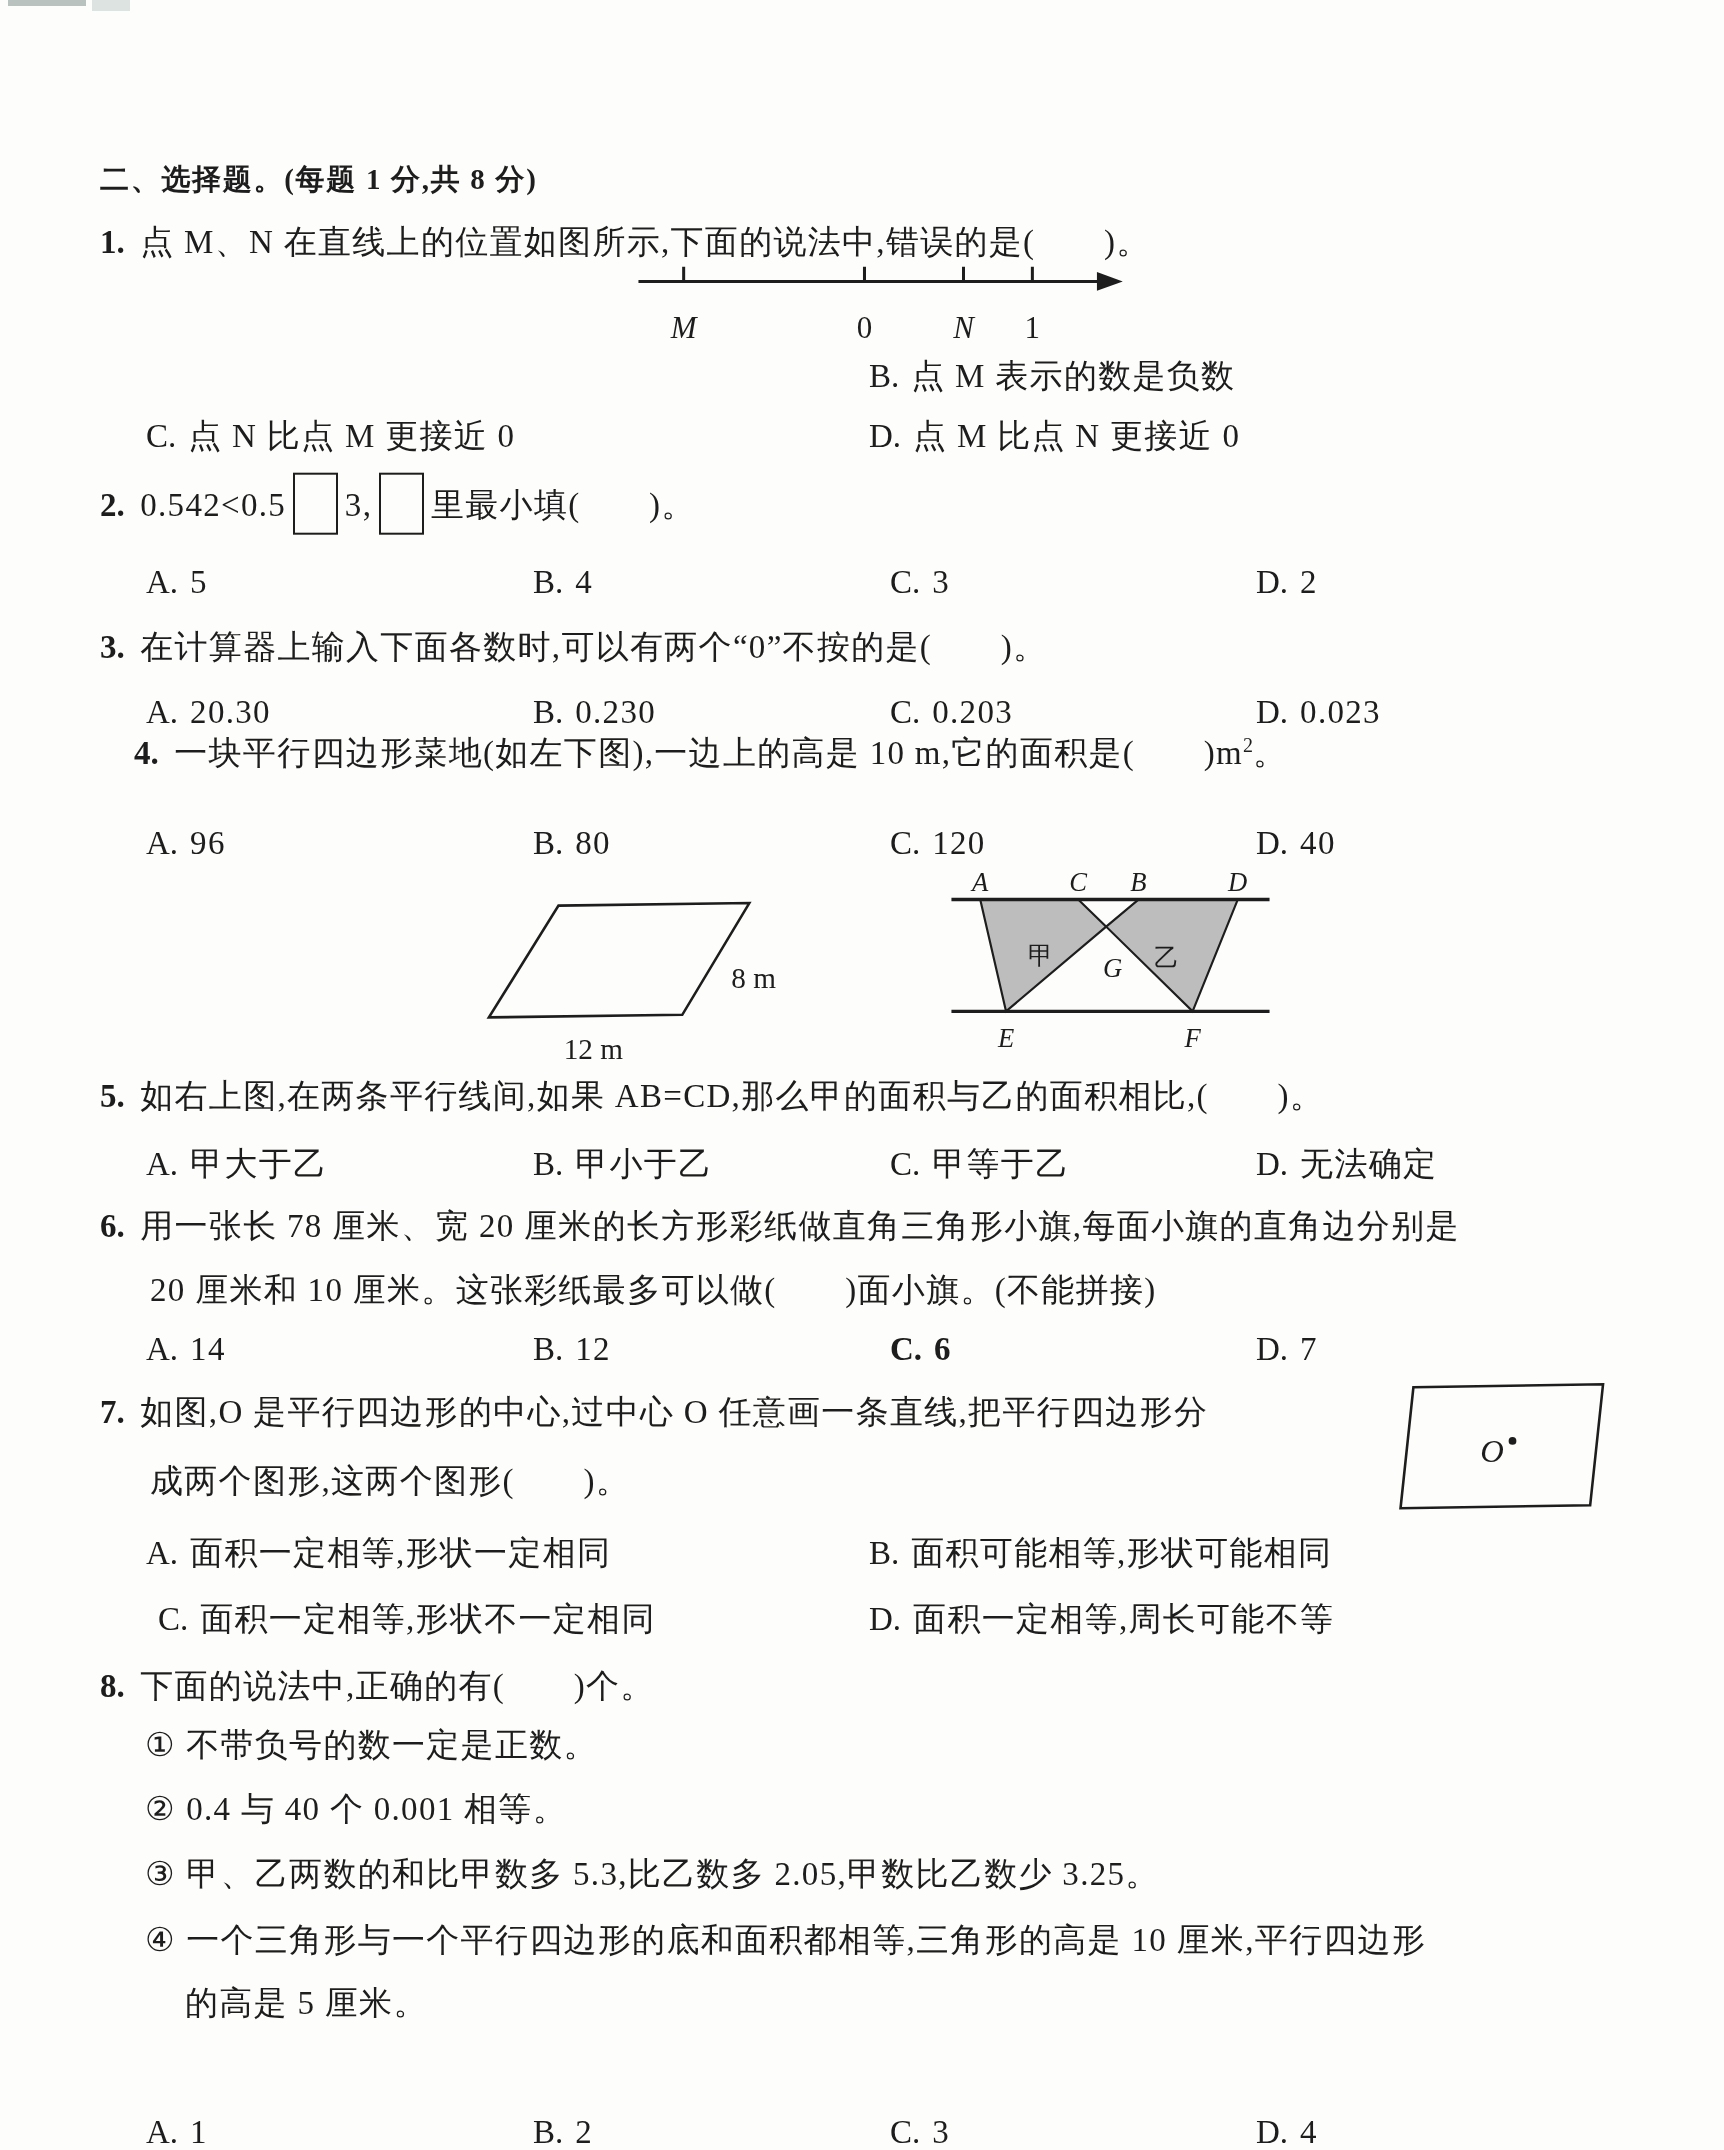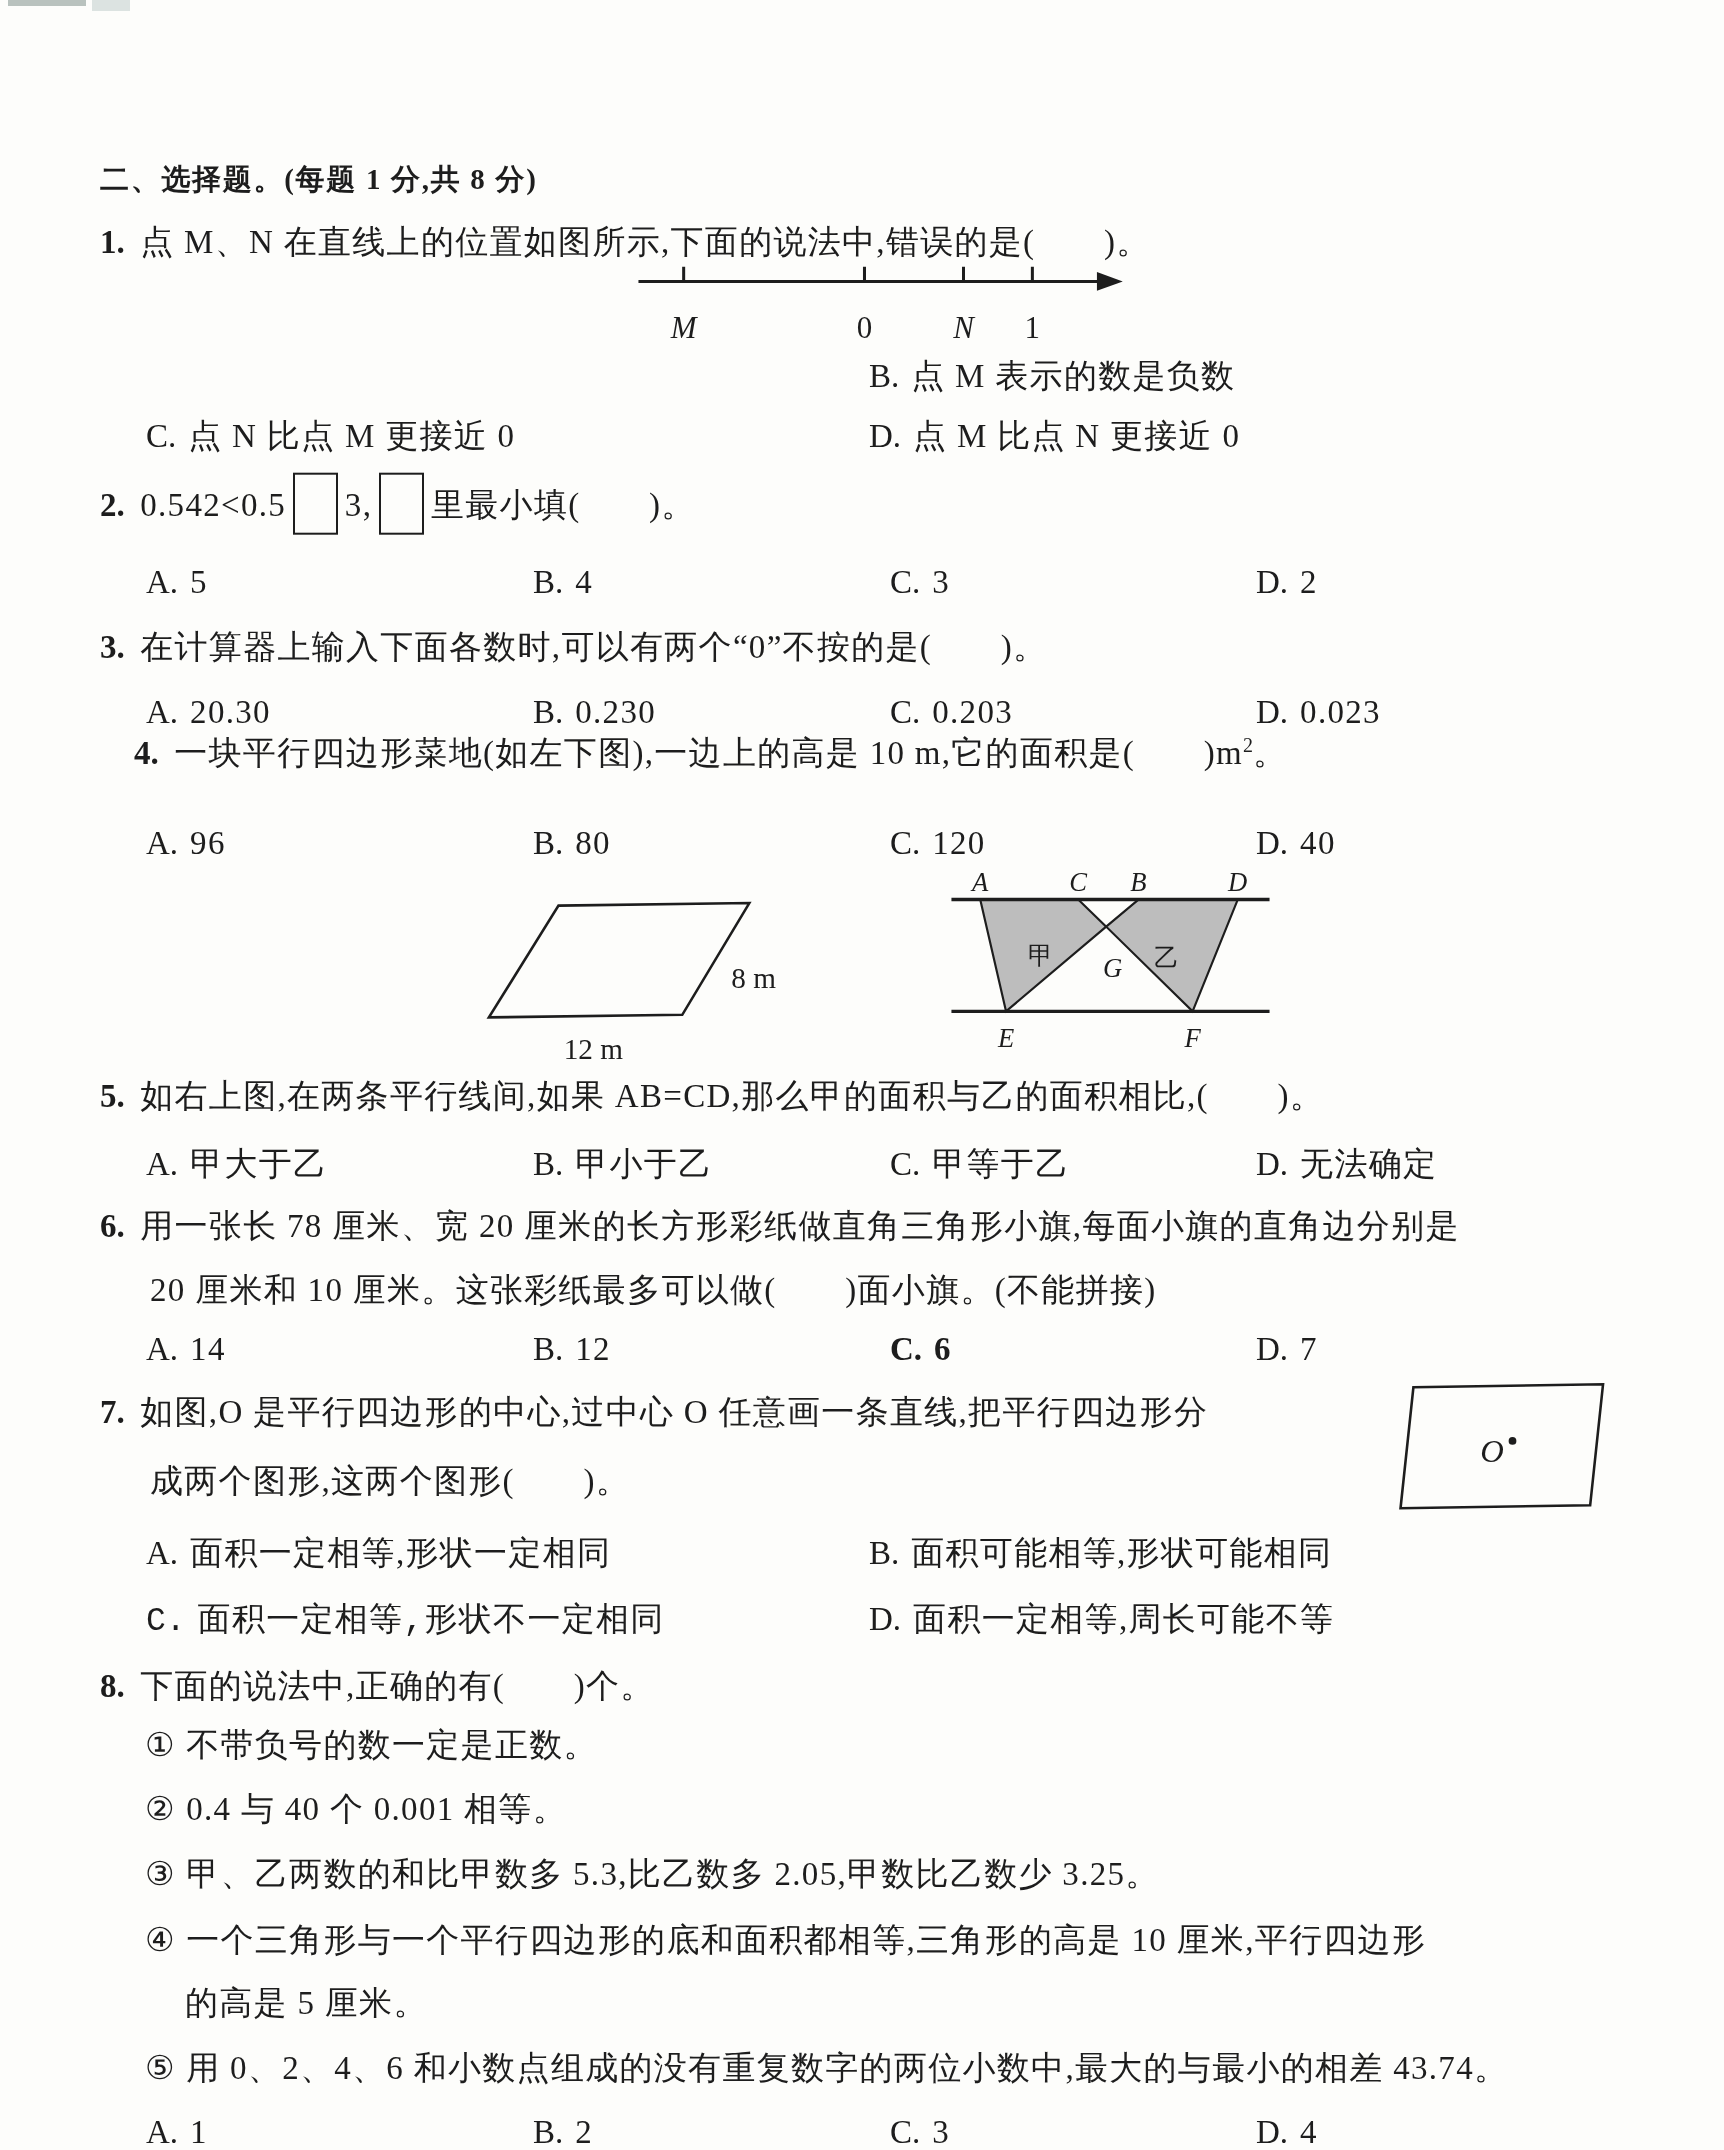--- a/index.html
+++ b/index.html
@@ -184,21 +184,21 @@
     <text class="it" x="228" y="190" font-size="76" text-anchor="middle">O</text>
     <circle cx="276" cy="142" r="9" fill="#1d1d1d"></circle>
   </svg>
 
   <div class="opt" style="top:1531px;left:869px;">
     <span class="ol">B.</span><span>面积可能相等,形状可能相同</span>
   </div>
   <div class="opt" style="top:1531px;left:146px;">
     <span class="ol">A.</span><span>面积一定相等,形状一定相同</span>
   </div>
-  <div class="opt" style="top:1597px;left:146px;font-family:Liberation Mono, monospace;">
+  <div class="opt" style="top:1597px;left:158px;">
     <span class="ol">C.</span><span>面积一定相等,形状不一定相同</span>
   </div>
   <div class="opt" style="top:1597px;left:869px;">
     <span class="ol">D.</span><span>面积一定相等,周长可能不等</span>
   </div>
 
   <div class="line" style="top:1664px;left:100px;">
     <span class="qnum">8.</span><span>下面的说法中,正确的有(　　)个。</span>
   </div>
   <div class="sub" style="top:1723px;left:145px;">
@@ -209,23 +209,20 @@
   </div>
   <div class="sub" style="top:1852px;left:145px;">
     <span class="cn">③</span><span>甲、乙两数的和比甲数多 5.3,比乙数多 2.05,甲数比乙数少 3.25。</span>
   </div>
   <div class="sub" style="top:1918px;left:145px;">
     <span class="cn">④</span><span>一个三角形与一个平行四边形的底和面积都相等,三角形的高是 10 厘米,平行四边形</span>
   </div>
   <div class="sub" style="top:1981px;left:185px;">
     <span>的高是 5 厘米。</span>
   </div>
-  <div class="sub" style="top:2046px;left:145px;">
-    <span class="cn">⑤</span><span>用 0、2、4、6 和小数点组成的没有重复数字的两位小数中,最大的与最小的相差 43.74。</span>
-  </div>
   <div class="opt" style="top:2114px;left:146px;">
     <span class="ol">A.</span><span>1</span>
   </div>
   <div class="opt" style="top:2114px;left:533px;">
     <span class="ol">B.</span><span>2</span>
   </div>
   <div class="opt" style="top:2114px;left:890px;">
     <span class="ol">C.</span><span>3</span>
   </div>
   <div class="opt" style="top:2114px;left:1256px;">

